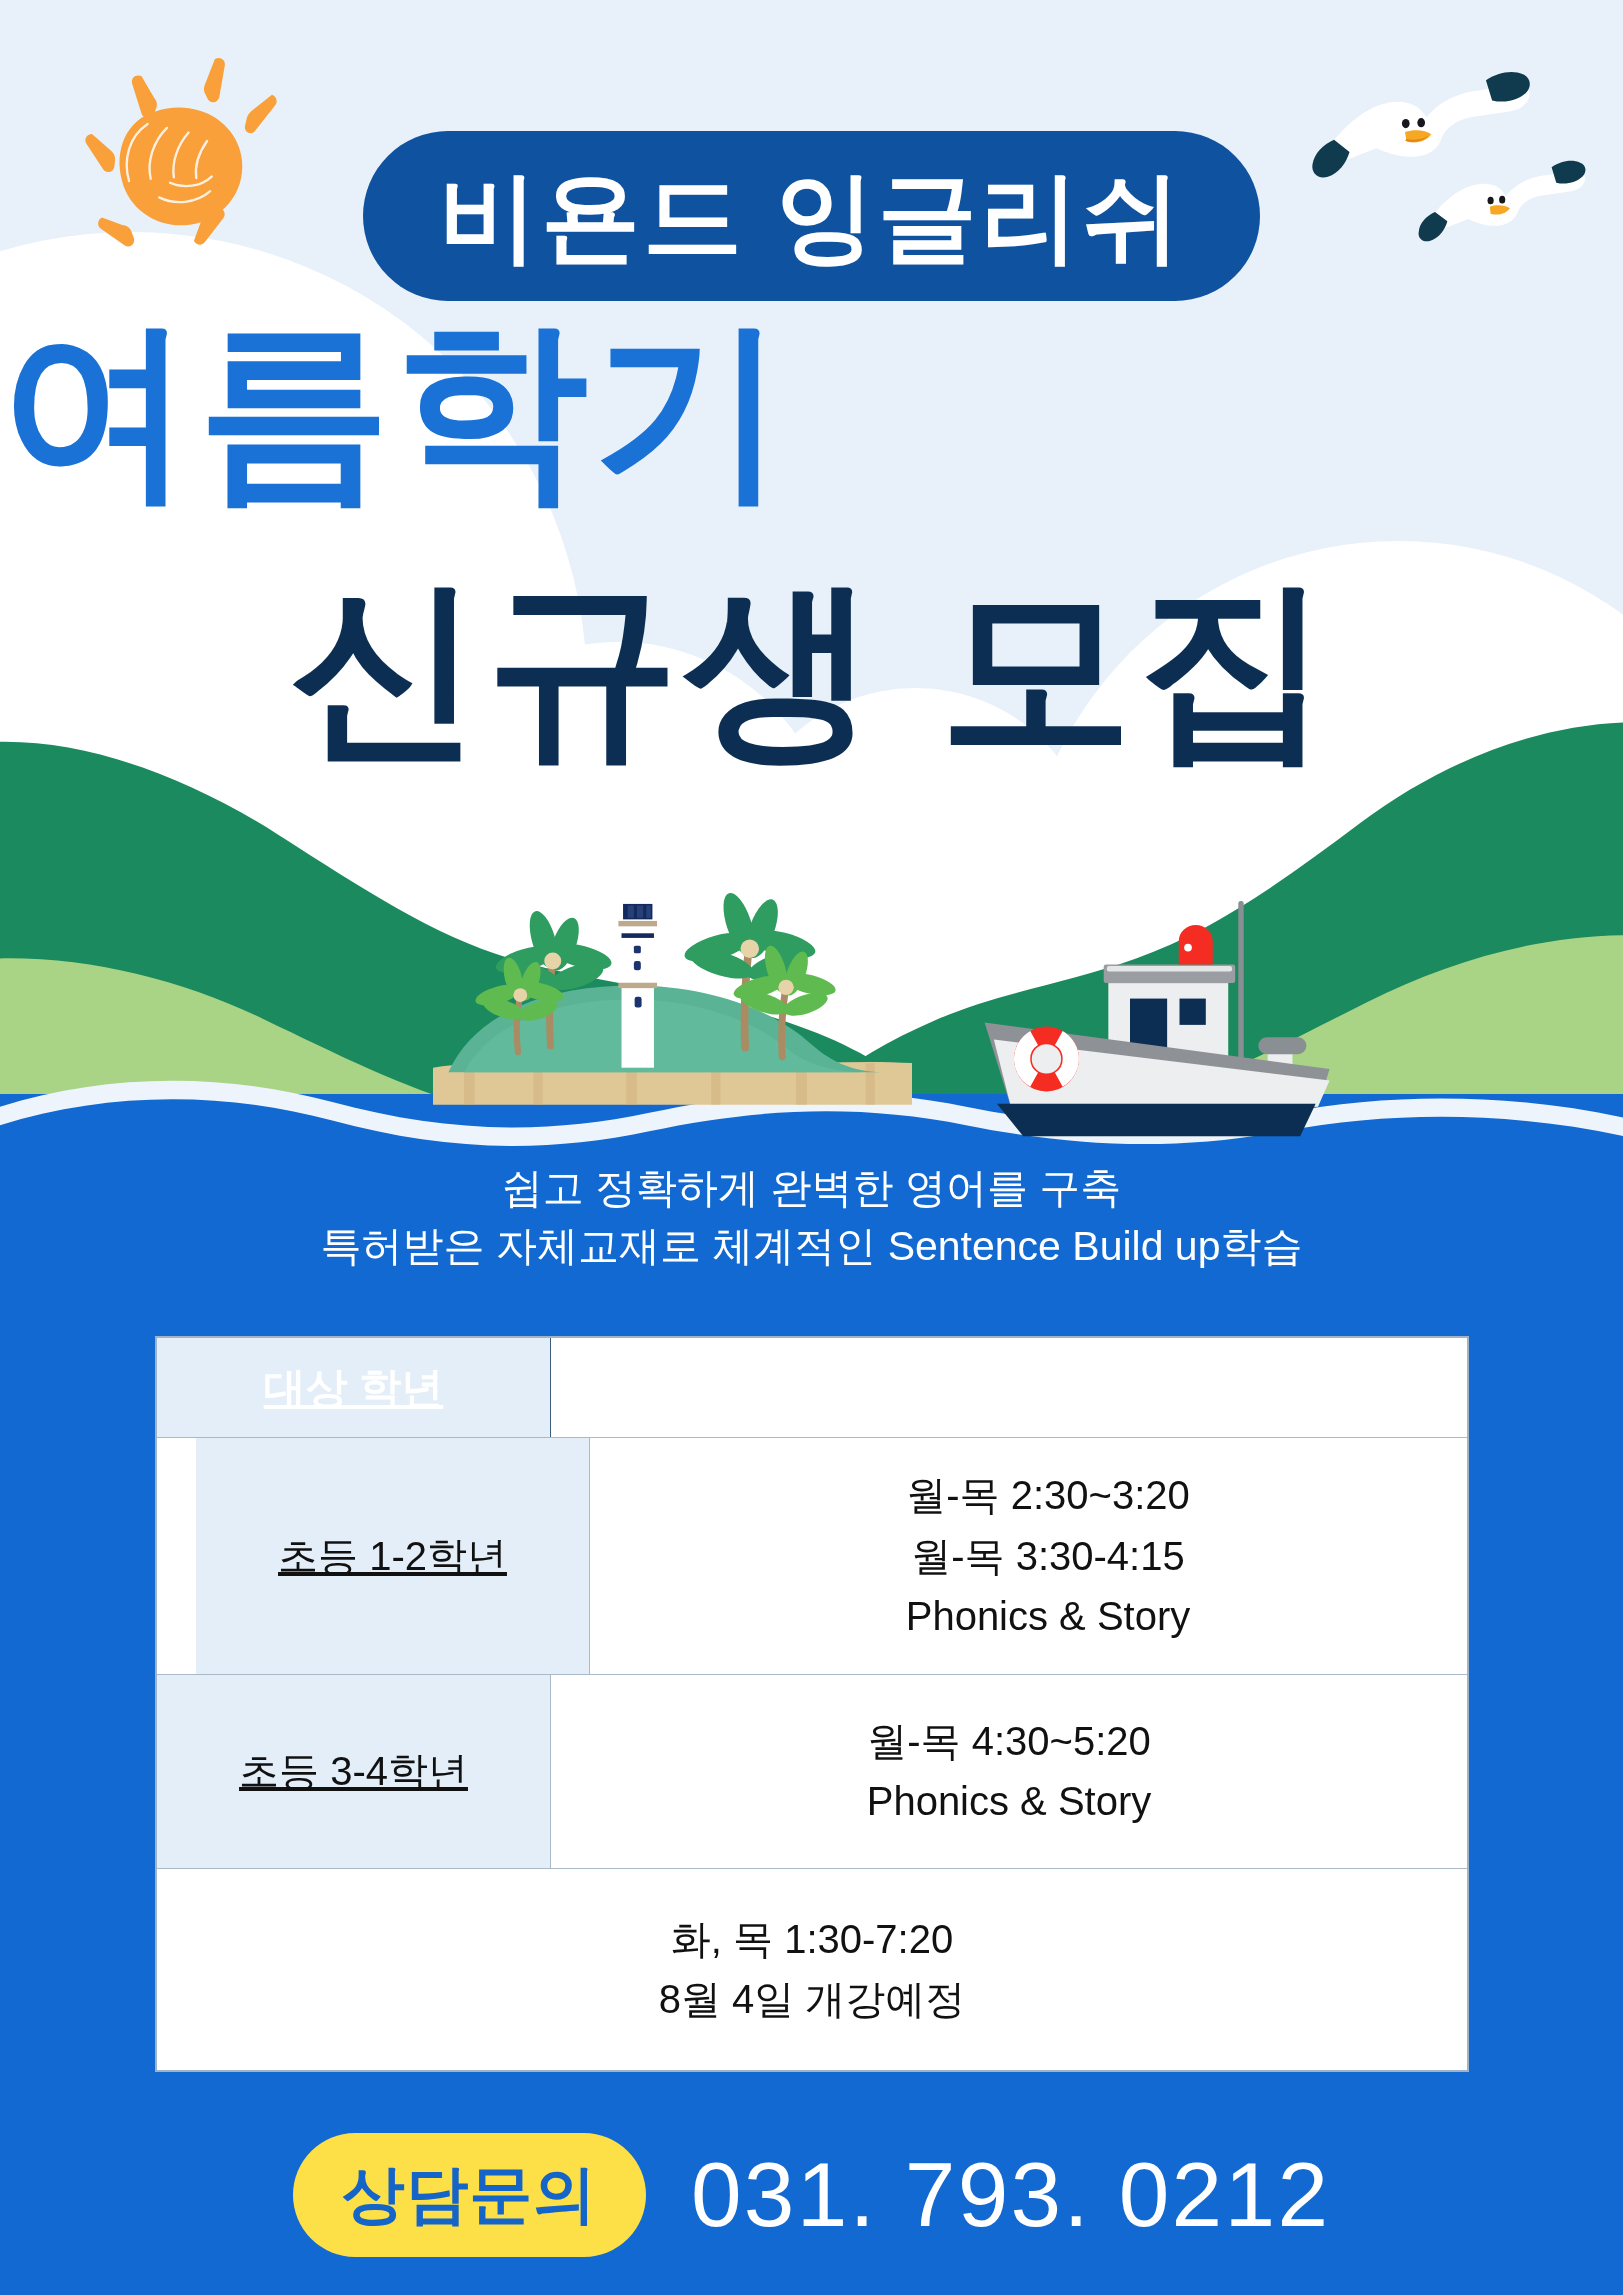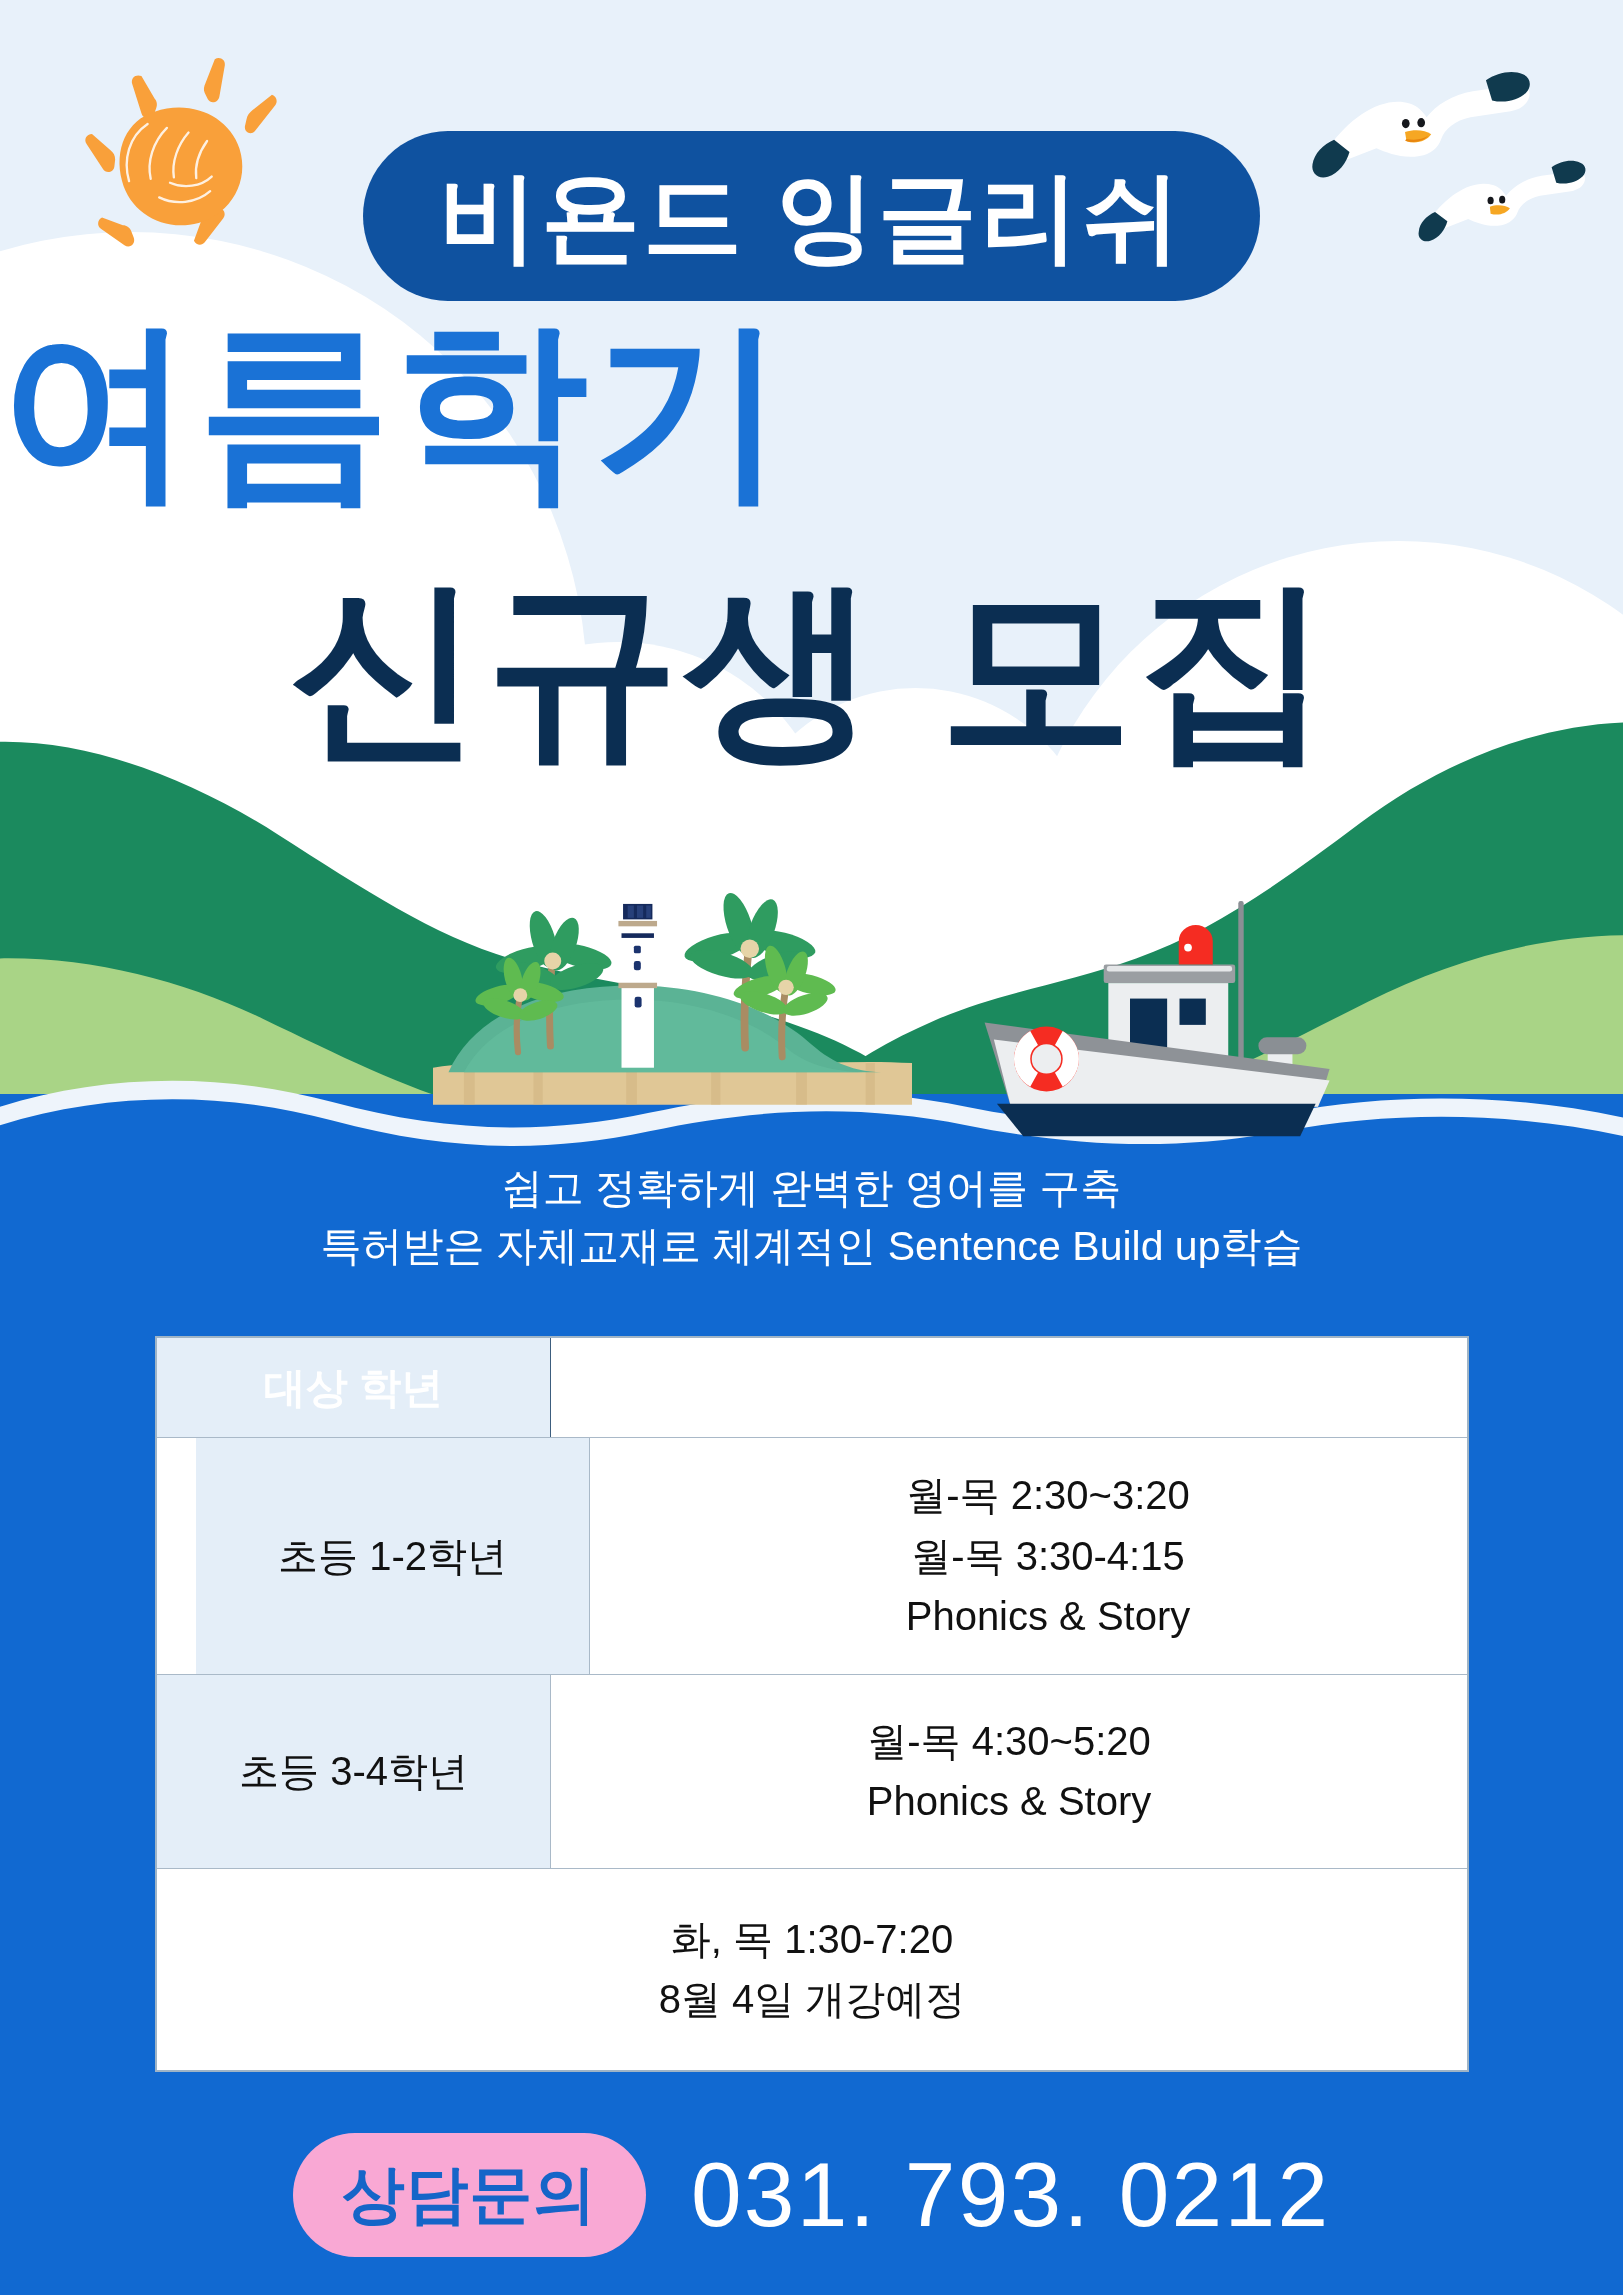--- a/index.html
+++ b/index.html
@@ -137,37 +137,37 @@
   }
   .thead .tcell.left { border-right:1.5px solid #3c5d7e; }
   .tcell {
     display:flex; align-items:center; justify-content:center;
     text-align:center;
     font-size:40px;
     color:#111111;
     line-height:1.32;
     padding:14px 9.3px;
   }
-  .tcell.left  { width:394px; background:#e4eef8; flex:none; }
+  .tcell.left  { width:394px; background:#e4eef8; flex:none;text-decoration:underline; }
   .tcell.right { flex:1; background:#ffffff; }
   .body-row { border-top:1.5px solid #a9b9c8; }
   .body-row .tcell.left { border-right:1.5px solid #a9b9c8; }
   .r1 .tcell { height:236px;margin-left:39px; }
   .r2 .tcell { height:193px; }
   .r3 .tcell { height:201px; }
   .tcell .lines { display:flex; flex-direction:column; gap:7.7px; }
 
   
   .footer {
     position:absolute; left:0; right:0; top:2133px;
     display:flex; align-items:center; justify-content:center;
     gap:45px; z-index:30;
   }
   .footer-pill {
-    background:#f9a8d4;
+    background:#fde047;
     border-radius:73px;
     padding:19px 49px;
     display:flex; align-items:center; justify-content:center;
   }
   .footer-pill span {
     color:#1565c8;
     font-size:63px;
     font-weight:800;
     letter-spacing:0.8px;
     white-space:nowrap;

